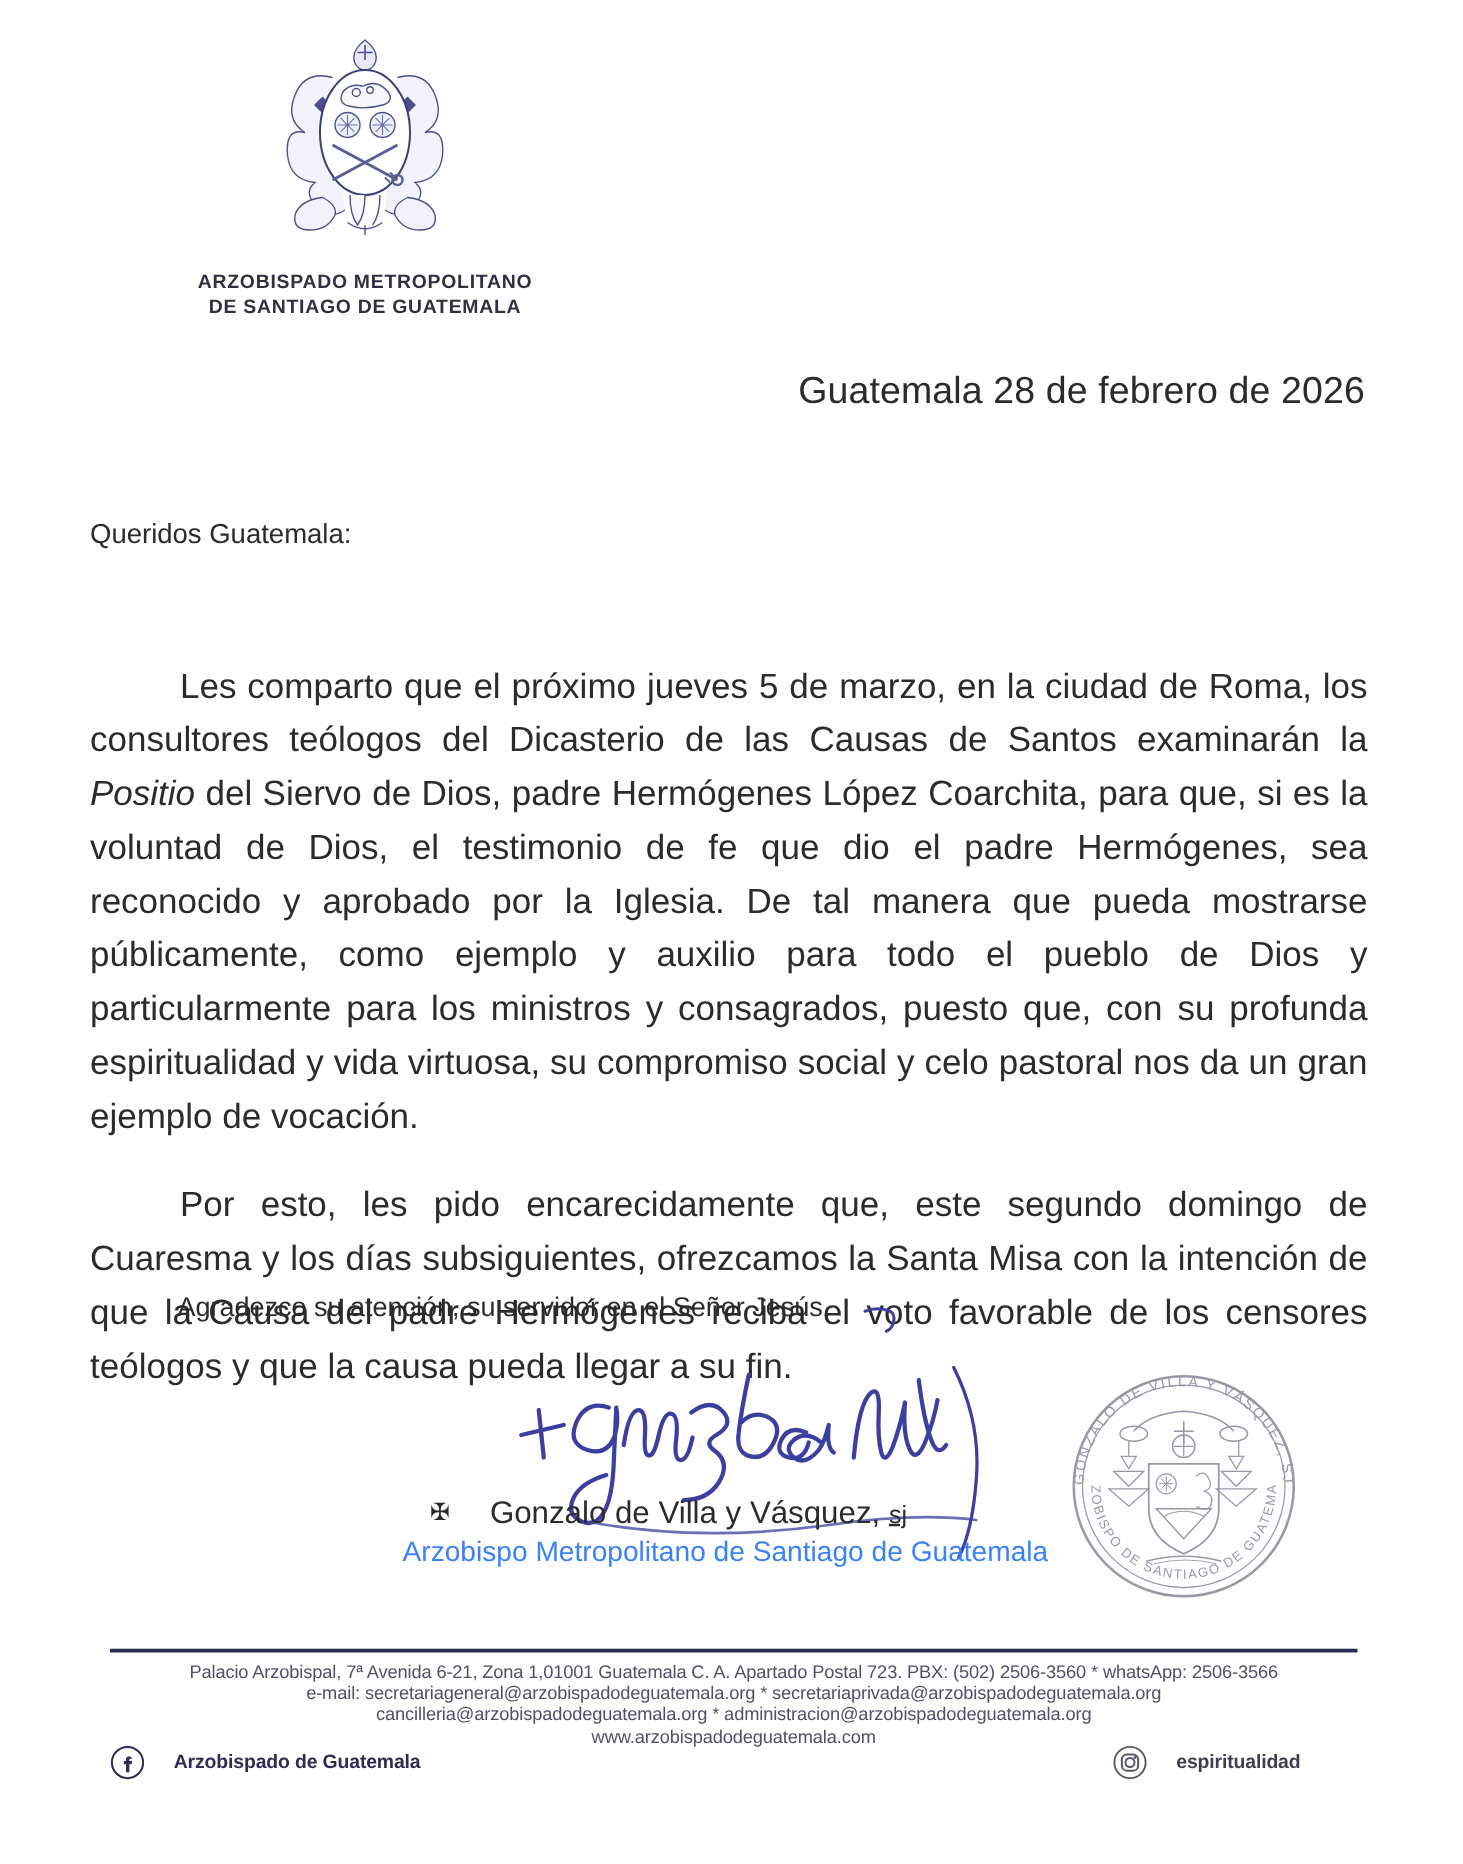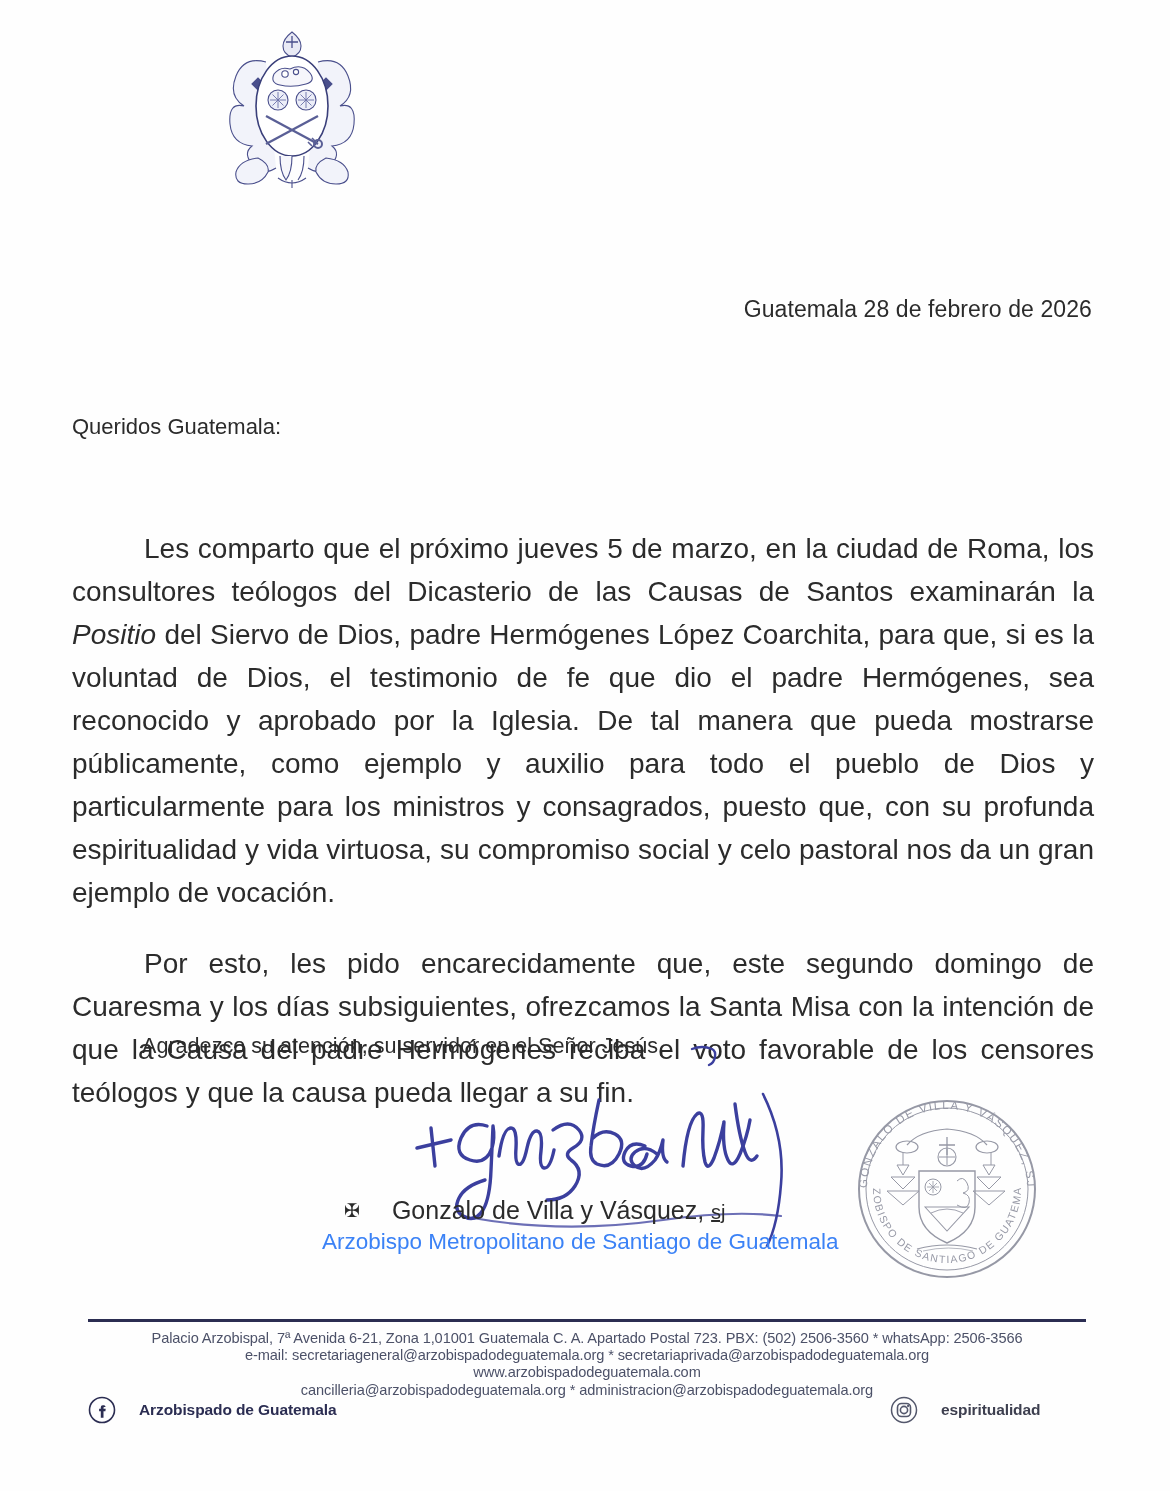--- a/index.html
+++ b/index.html
@@ -44,21 +44,21 @@
     font-weight: 600;
     font-family: "Liberation Sans", sans-serif;
   }
   .org-name .l2 { display: block; }
 
   
   .date-line {
     position: absolute;
     right: 78px;
     top: 296px;
-    font-size: 23px;
+    font-size: 30px;
     color: #2b2b2b;
     letter-spacing: 0.1px;
   }
 
   
   .salutation {
     position: absolute;
     left: 72px;
     top: 414px;
     font-size: 22px;
@@ -233,20 +233,24 @@
         <path d="M120 116 l4 4 M116 120 l4 4" stroke="#5a5f96" stroke-width="1.6"></path>
 
         <path d="M66 136 q-18 2 -22 14 q-2 12 12 12 q14 0 20 -12 q2 -8 -10 -14 z" fill="#f2f3fa"></path>
         <path d="M134 136 q18 2 22 14 q2 12 -12 12 q-14 0 -20 -12 q-2 -8 10 -14 z" fill="#f2f3fa"></path>
         <path d="M88 134 q0 16 6 24 q6 -8 6 -24" fill="#f6f6fb"></path>
         <path d="M112 134 q0 16 -6 24" fill="none"></path>
         <path d="M86 156 q14 10 28 0"></path>
         <path d="M100 158 v8"></path>
       </g>
     </svg>
+    <div class="org-name">
+      <span>ARZOBISPADO METROPOLITANO</span>
+      <span class="l2">DE SANTIAGO DE GUATEMALA</span>
+    </div>
   </div>
 
   <div class="date-line">Guatemala 28 de febrero de 2026</div>
 
   <div class="salutation">Queridos Guatemala:</div>
 
   <div class="body-text">
     <p><span>Les comparto que el próximo jueves 5 de marzo, en la ciudad de Roma, los consultores teólogos del Dicasterio de las Causas de Santos examinarán la </span><em>Positio</em><span> del Siervo de Dios, padre Hermógenes López Coarchita, para que, si es la voluntad de Dios, el testimonio de fe que dio el padre Hermógenes, sea reconocido y aprobado por la Iglesia. De tal manera que pueda mostrarse públicamente, como ejemplo y auxilio para todo el pueblo de Dios y particularmente para los ministros y consagrados, puesto que, con su profunda espiritualidad y vida virtuosa, su compromiso social y celo pastoral nos da un gran ejemplo de vocación.</span></p>
     <p>Por esto, les pido encarecidamente que, este segundo domingo de Cuaresma y los días subsiguientes, ofrezcamos la Santa Misa con la intención de que la Causa del padre Hermógenes reciba el voto favorable de los censores teólogos y que la causa pueda llegar a su fin.</p>
   </div>
@@ -334,22 +338,22 @@
         <textPath href="#sealBotArc" startOffset="50%" text-anchor="middle">ARZOBISPO DE SANTIAGO DE GUATEMALA</textPath>
       </text>
     </g>
   </svg>
 
   <div class="footer-rule"></div>
 
   <div class="footer-contact">
     <div>Palacio Arzobispal, 7ª Avenida 6-21, Zona 1,01001 Guatemala C. A. Apartado Postal 723. PBX: (502) 2506-3560 * whatsApp: 2506-3566</div>
     <div>e-mail: secretariageneral@arzobispadodeguatemala.org * secretariaprivada@arzobispadodeguatemala.org</div>
+    <div>cancilleria@arzobispadodeguatemala.org * administracion@arzobispadodeguatemala.org</div>
     <div>www.arzobispadodeguatemala.com</div>
-    <div>cancilleria@arzobispadodeguatemala.org * administracion@arzobispadodeguatemala.org</div>
   </div>
 
   <div class="social social-fb">
     <svg class="icon-circle" viewBox="0 0 28 28" aria-hidden="true">
       <circle cx="14" cy="14" r="12.5" fill="none" stroke="#2b2d52" stroke-width="1.6"></circle>
       <path d="M16.4 9.2 h-1.7 q-1.9 0 -1.9 2 v1.6 h-1.7 v2.5 h1.7 v6.4 h2.7 v-6.4 h1.9 l0.3 -2.5 h-2.2 v-1.2 q0 -0.6 0.7 -0.6 h1.6 z" fill="#2b2d52"></path>
     </svg>
     <span class="social-label">Arzobispado de Guatemala</span>
   </div>
 

